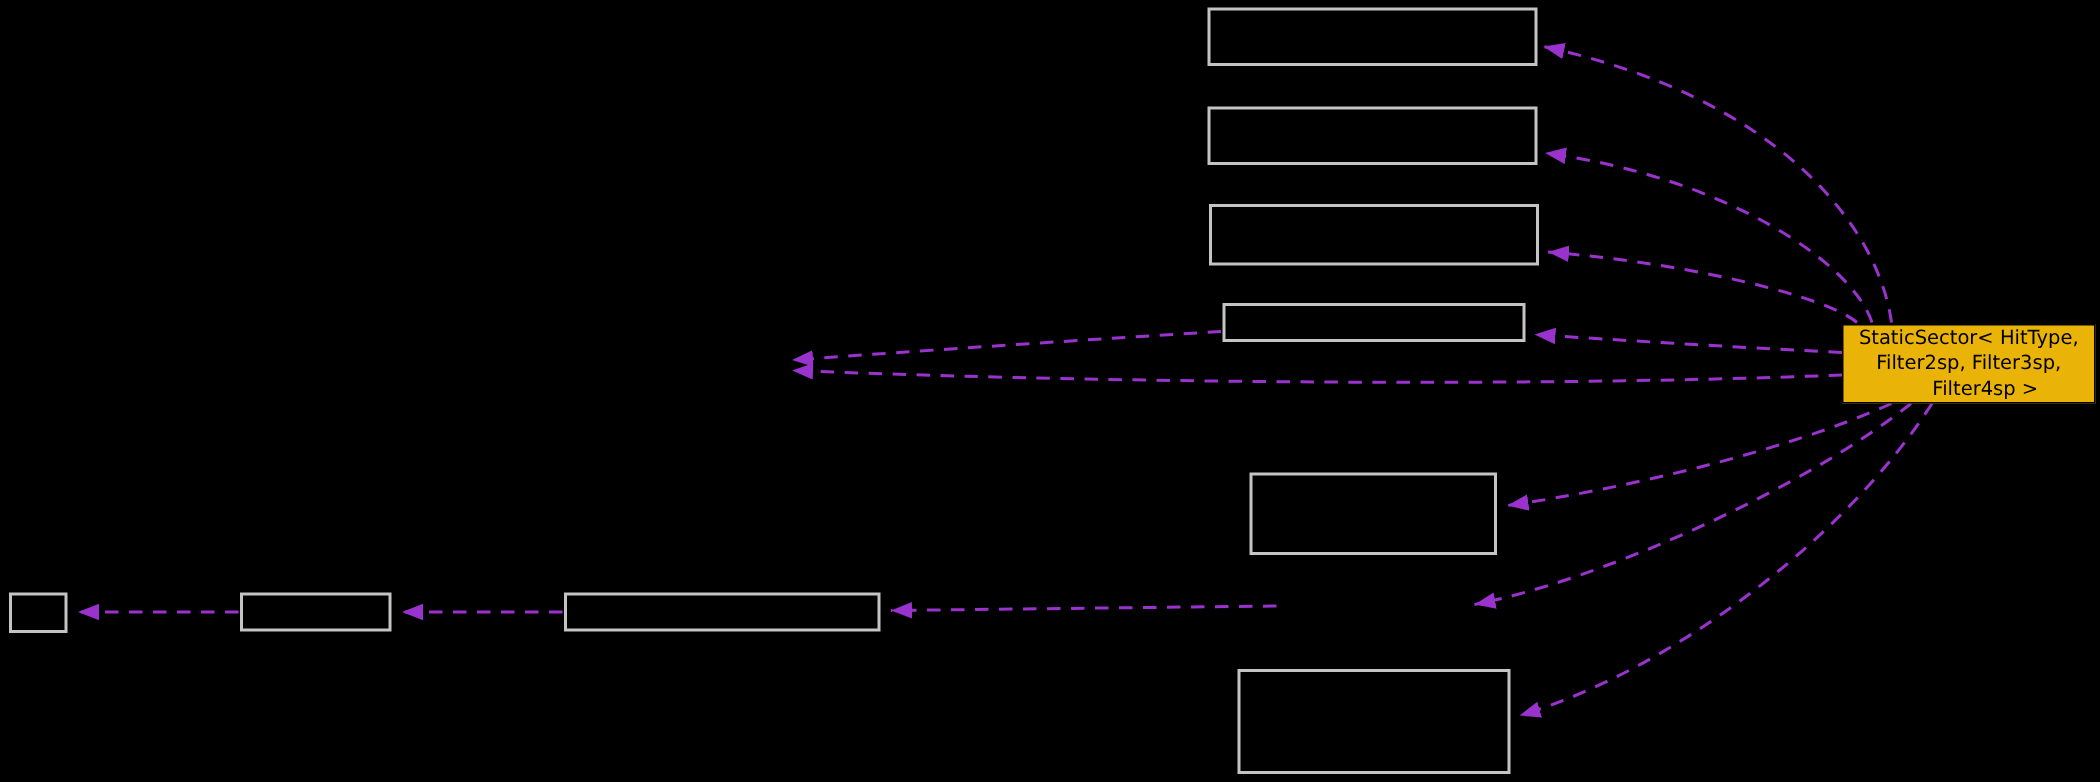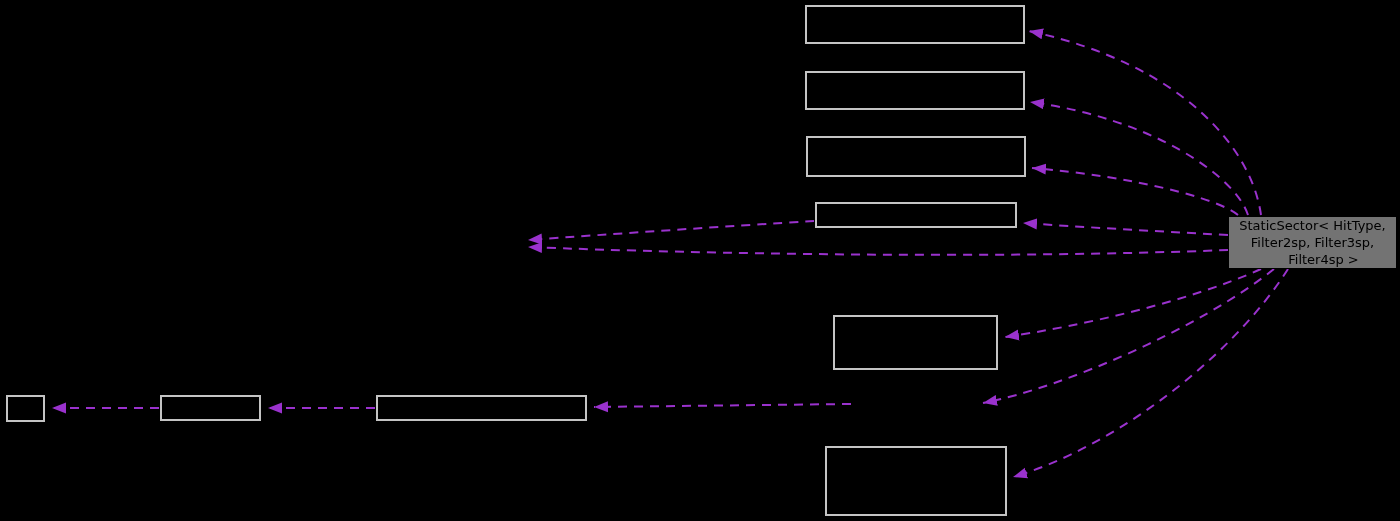--- a/index.html
+++ b/index.html
@@ -64,18 +64,18 @@
       <div class="dnode" style="left: 805px; top: 71px; width: 220px; height: 39px; border-color: rgb(196, 196, 196);"></div>
       <div class="dnode" style="left: 806px; top: 136px; width: 220px; height: 41px; border-color: rgb(196, 196, 196);"></div>
       <div class="dnode" style="left: 815px; top: 202px; width: 202px; height: 26px; border-color: rgb(196, 196, 196);"></div>
       <div class="dnode" style="left: 833px; top: 315px; width: 165px; height: 55px; border-color: rgb(196, 196, 196);"></div>
       <div class="dnode" style="left: 825px; top: 446px; width: 182px; height: 70px; border-color: rgb(196, 196, 196);"></div>
       <div class="dnode" style="left: 6px; top: 395px; width: 39px; height: 27px; border-color: rgb(196, 196, 196);"></div>
       <div class="dnode" style="left: 160px; top: 395px; width: 101px; height: 26px; border-color: rgb(196, 196, 196);"></div>
       <div class="dnode" style="left: 376px; top: 395px; width: 211px; height: 26px; border-color: rgb(196, 196, 196);"></div>
     </div>
 
-  <div id="main-node" style="left: 1228px; top: 216px; width: 169px; height: 53px; background: #737373; color: rgb(0, 0, 0);">
+  <div id="main-node" style="left: 1228px; top: 216px; width: 169px; height: 53px; background: #eab308; color: rgb(0, 0, 0);">
     <span class="line line1">StaticSector&lt; HitType,</span>
     <span class="line line2">Filter2sp, Filter3sp,</span>
     <span class="line line3">Filter4sp &gt;</span>
   </div>
 </div>
 
 </body></html>

